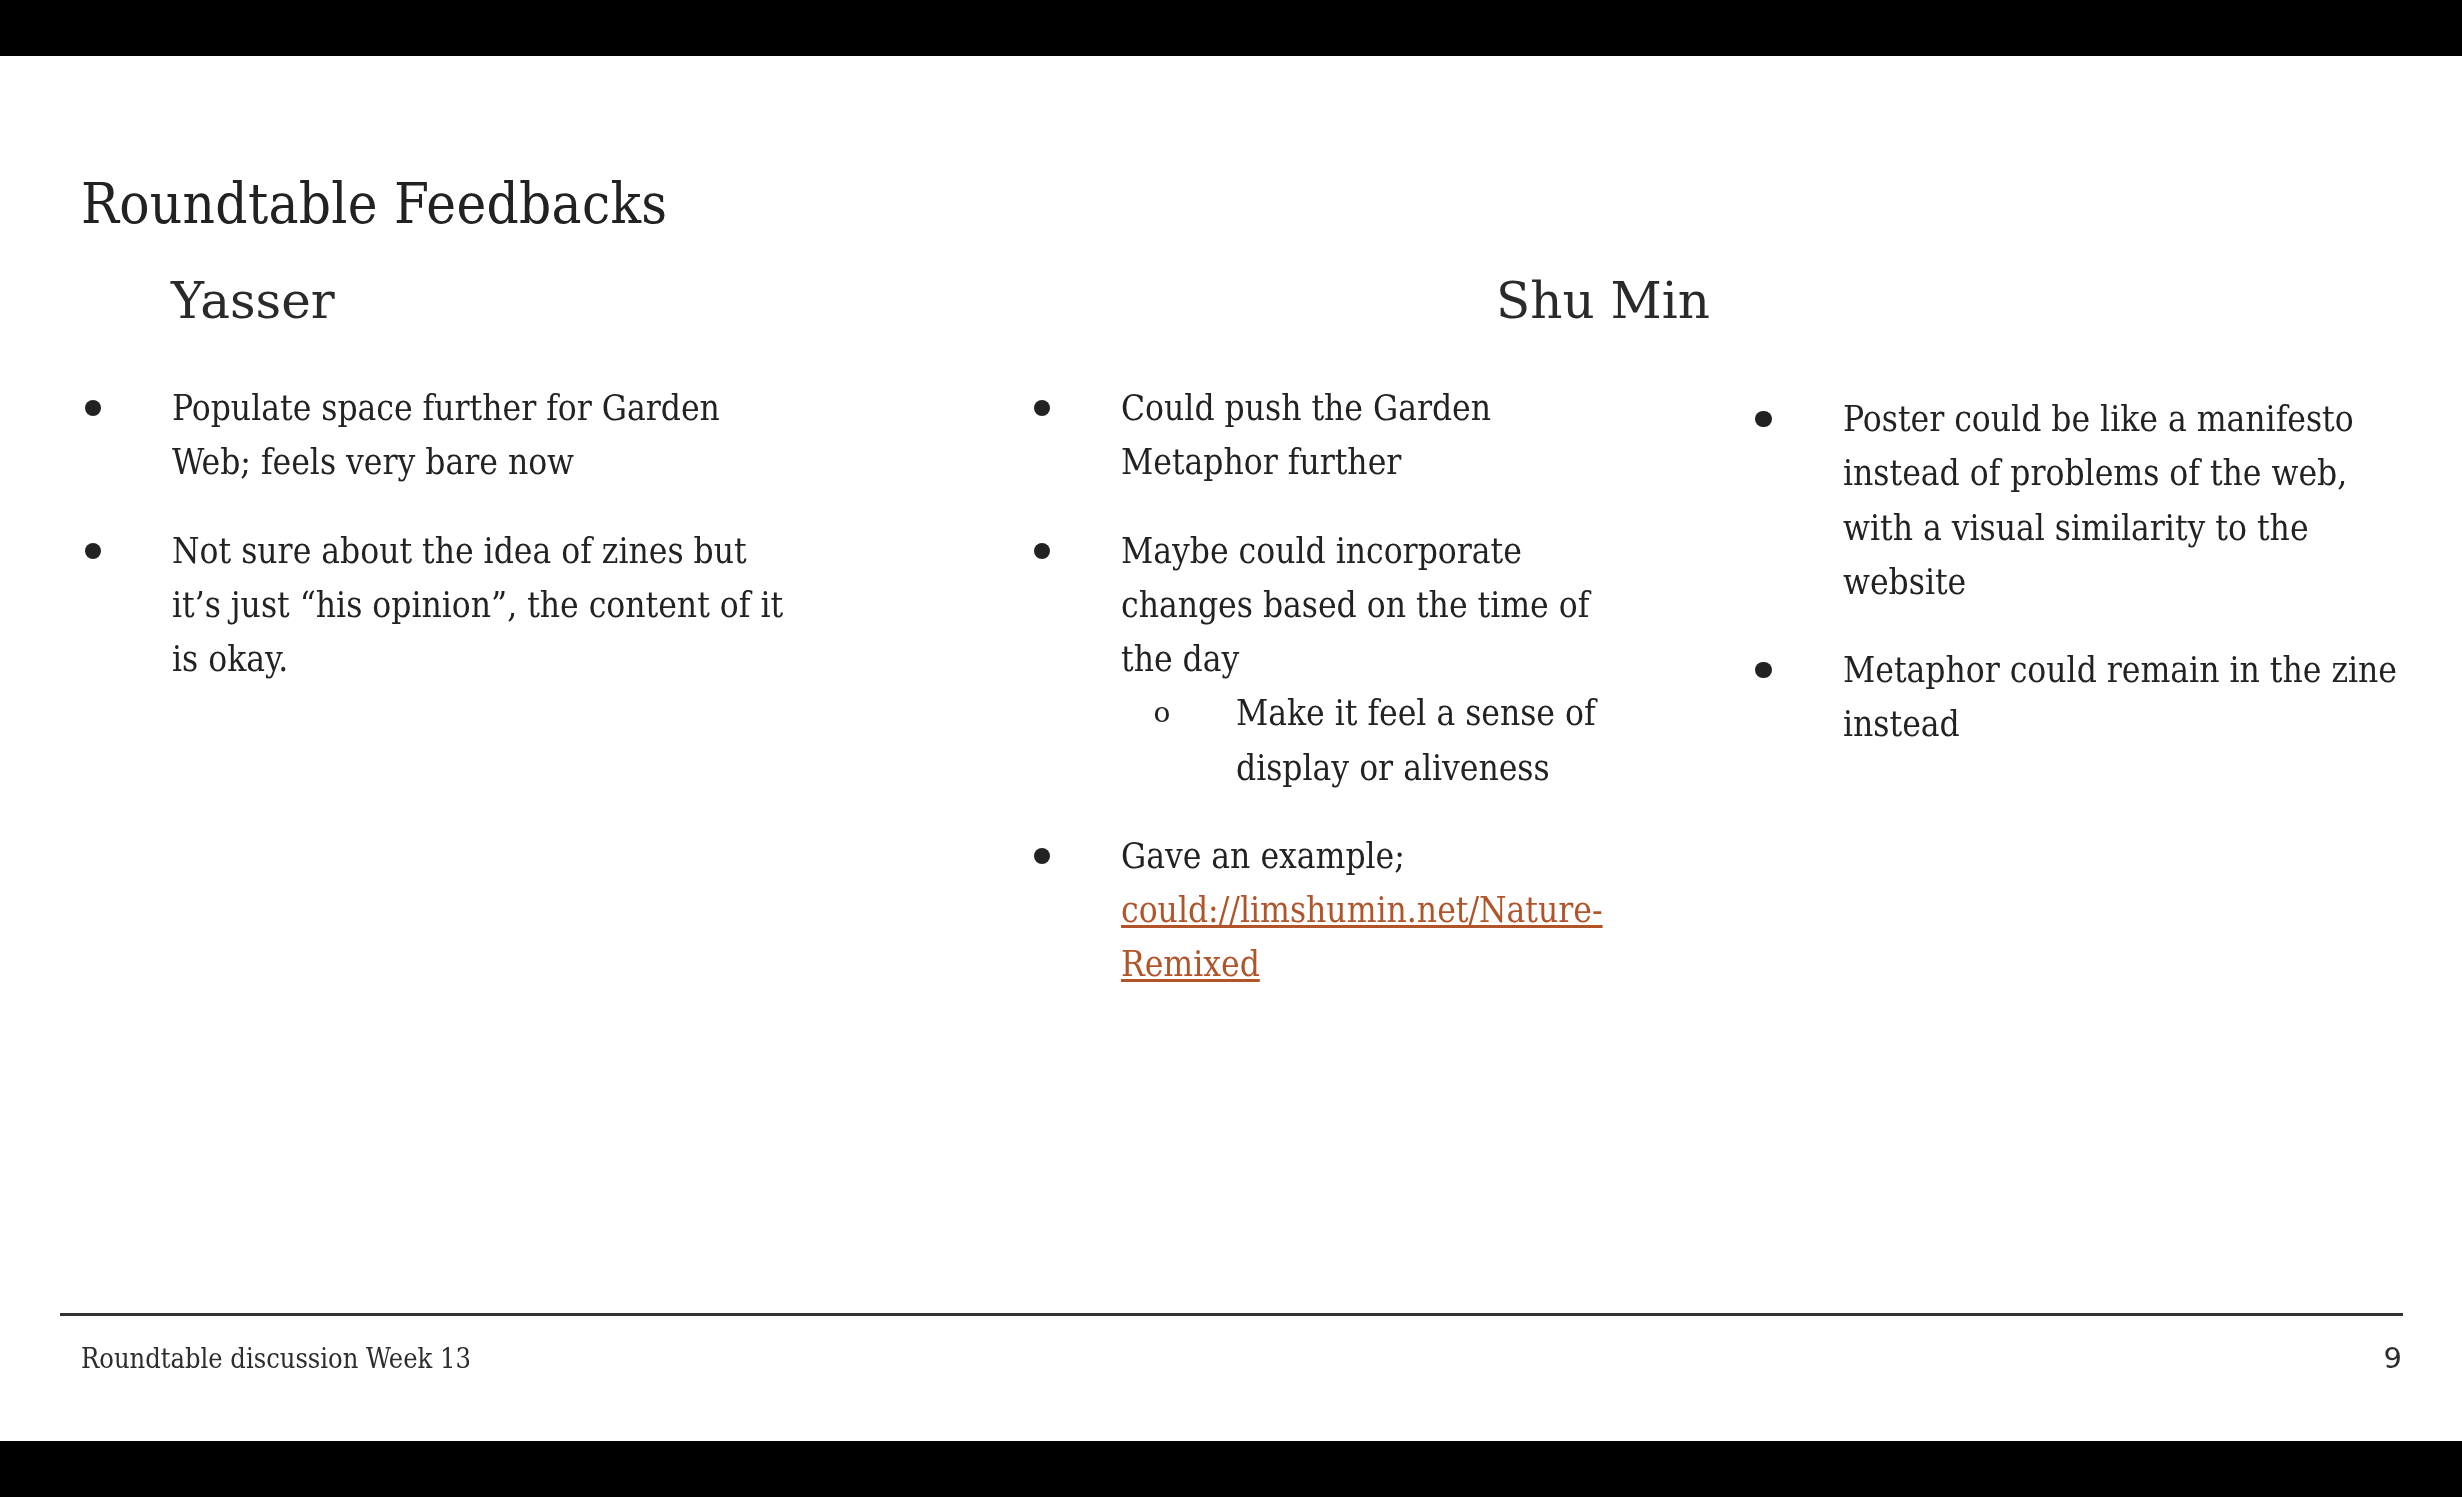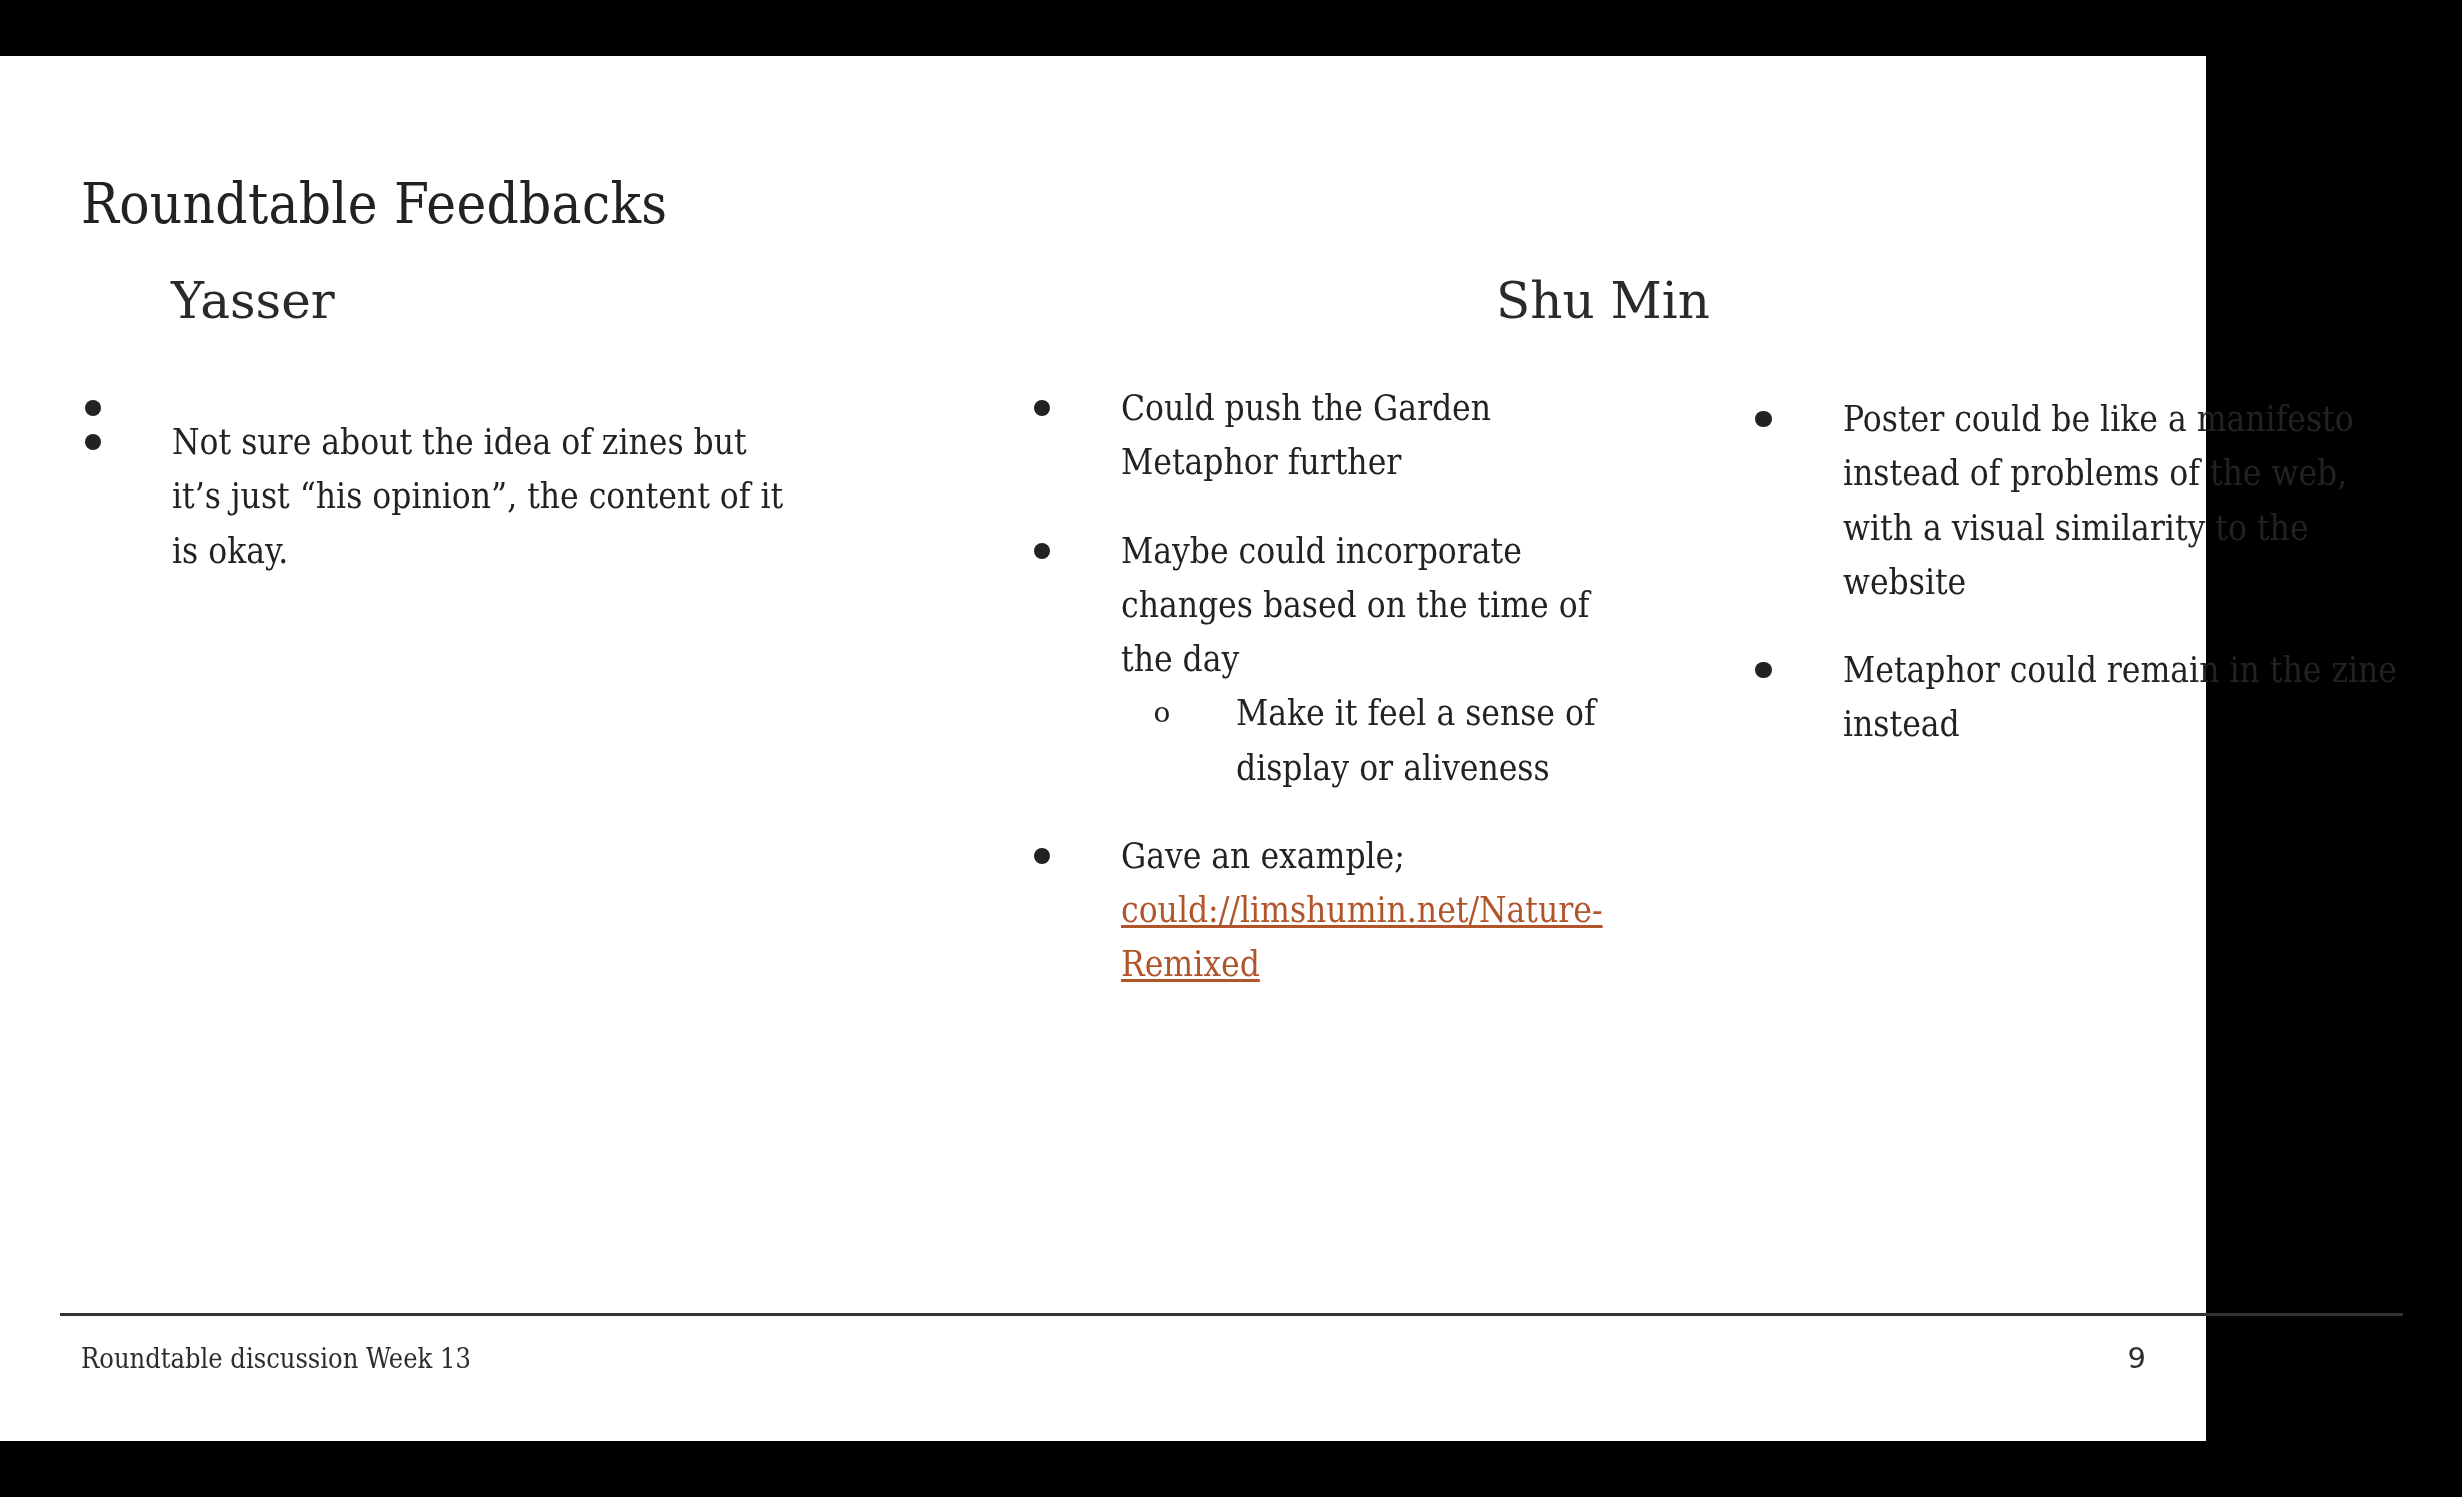--- a/index.html
+++ b/index.html
@@ -27,21 +27,21 @@
     width: 2462px;
     background: #000000;
   }
   .letterbox-top { top: 0; height: 56px; }
   .letterbox-bottom { top: 1441px; height: 57px; }
 
   .slide {
     position: absolute;
     left: 0;
     top: 56px;
-    width: 2206px;
+    width: 2462px;
     height: 1385px;
     background: #ffffff;
   }
 
   .slide-title {
     position: absolute;
     left: 81px;
     top: 117px;
     font-family: "DejaVu Serif Condensed", "DejaVu Serif", serif;
     font-stretch: condensed;
@@ -173,20 +173,21 @@
     <div class="slide-title">Roundtable Feedbacks</div>
 
     <div class="col-heading h-yasser">Yasser</div>
 
     <div class="col-heading h-shumin">Shu Min</div>
 
     <div class="bullet-col col-1">
 
       <div class="bullet-item">
         <span class="bullet-marker"></span>
+        <span>Populate space further for Garden Web; feels very bare now</span>
       </div>
 
       <div class="bullet-item">
         <span class="bullet-marker"></span>
         <span>Not sure about the idea of zines but it’s just “his opinion”, the content of it is okay.</span>
       </div>
 
     </div>
 
     <div class="bullet-col col-2">

